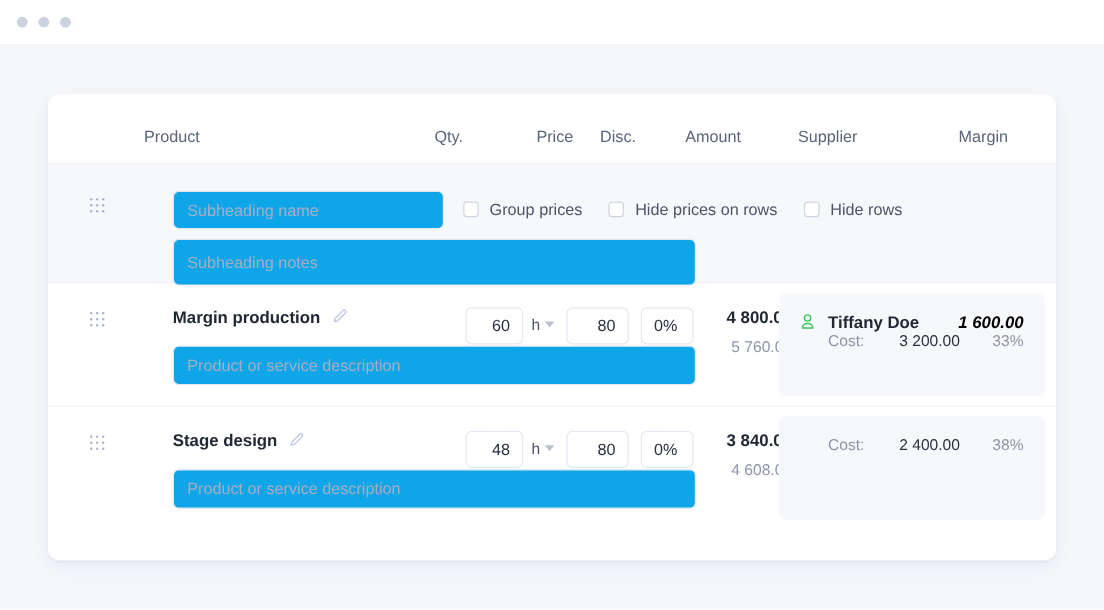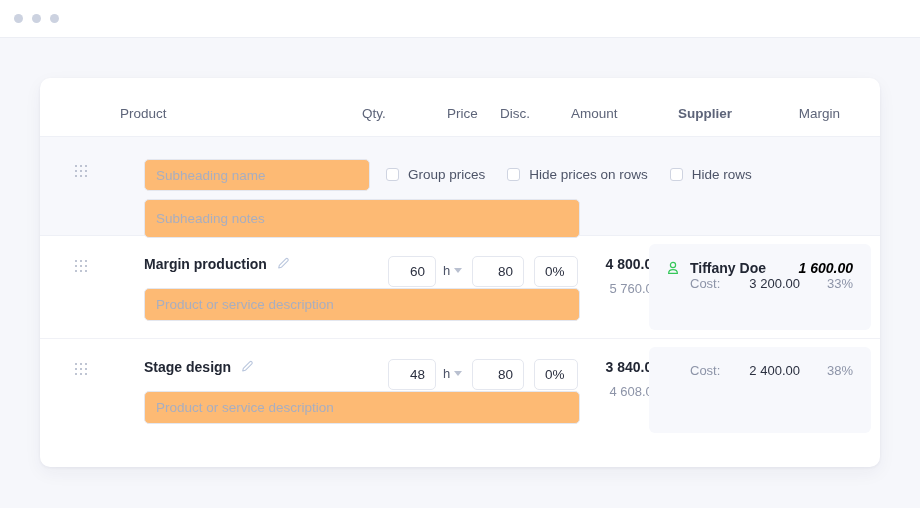--- a/index.html
+++ b/index.html
@@ -57,21 +57,21 @@
     top: 14px;
     font-size: 13.5px;
     color: #5d6479;
     white-space: nowrap;
   }
   .h-product  { left: 64px; margin-left: 16px; }
   .h-qty      { left: 322px; }
   .h-price    { left: 407px; }
   .h-disc     { left: 460px; }
   .h-amount   { left: 531px; }
-  .h-supplier { left: 638px; font-weight: bold; }
+  .h-supplier { left: 625px; }
   .h-margin   { right: 40px; }
 
   
   .row {
     position: relative;
     padding-left: 24px;
   }
   .row.subheading {
     background: #f7f8fc;
     border-top: 1px solid #eef0f6;
@@ -101,21 +101,21 @@
     width: 2px; height: 2px;
     background: #aab2c5;
     border-radius: 50%;
     display: block;
   }
 
   
   .txtinput {
     border: 1px solid #e4e7ef;
     border-radius: 5px;
-    background: #fdba74;
+    background: #0ea5e9;
     font-family: "Liberation Sans", sans-serif;
     font-size: 13.5px;
     color: #2b3040;
     outline: none;
   }
   .txtinput::placeholder { color: #a8aec0; }
 
   .sub-name {
     position: absolute;
     left: 104px;

